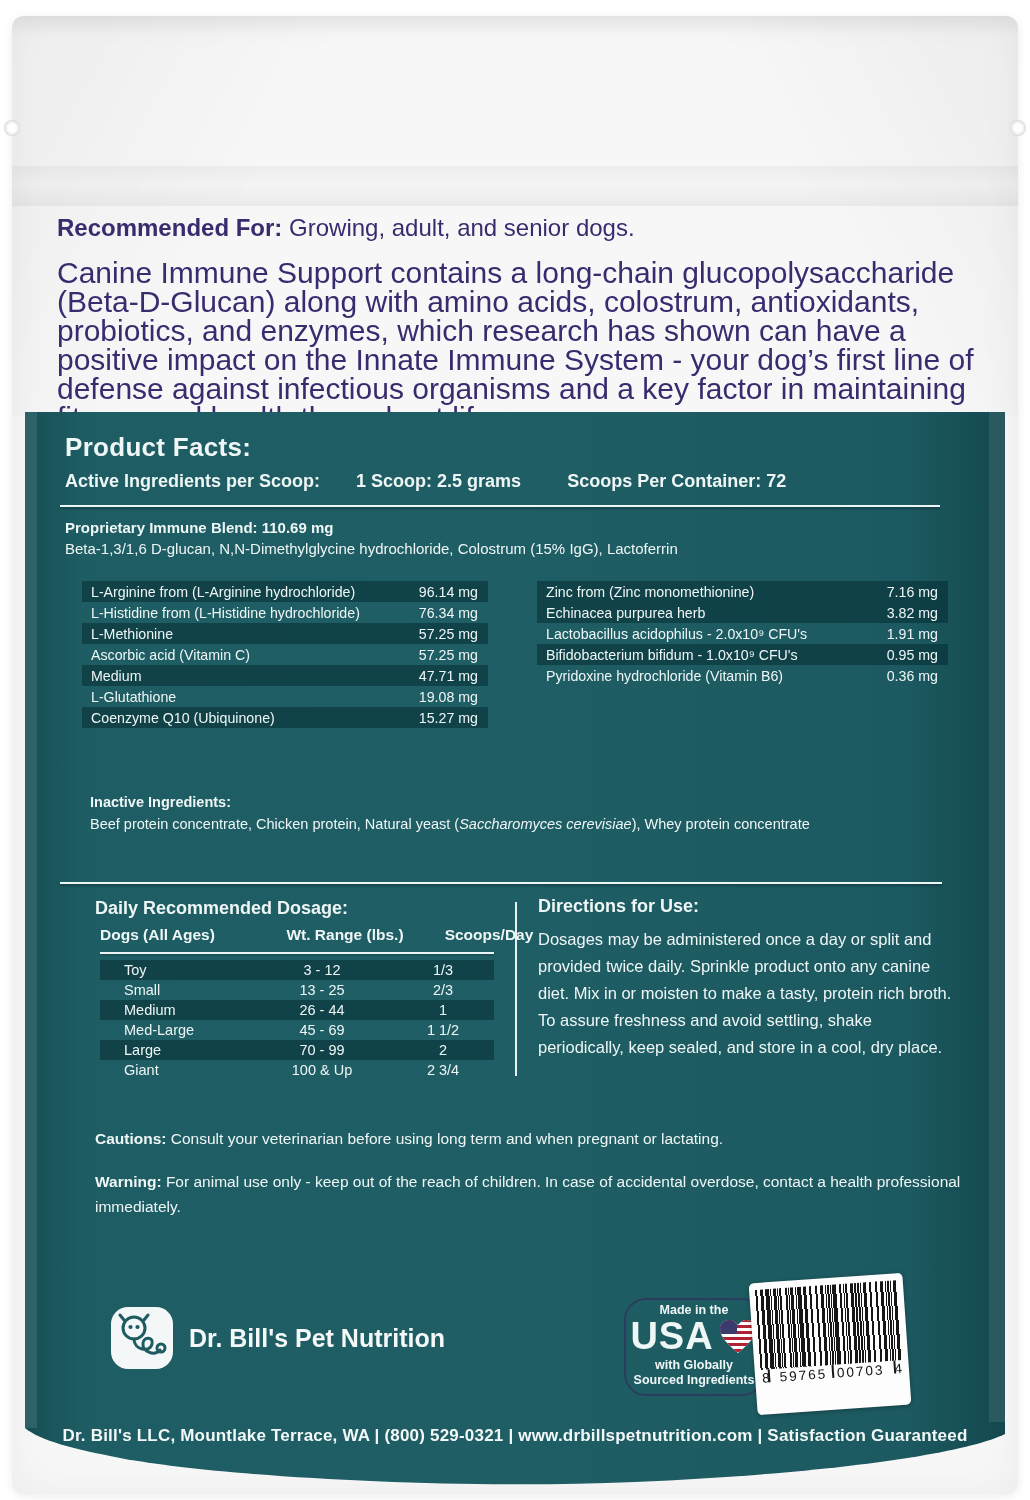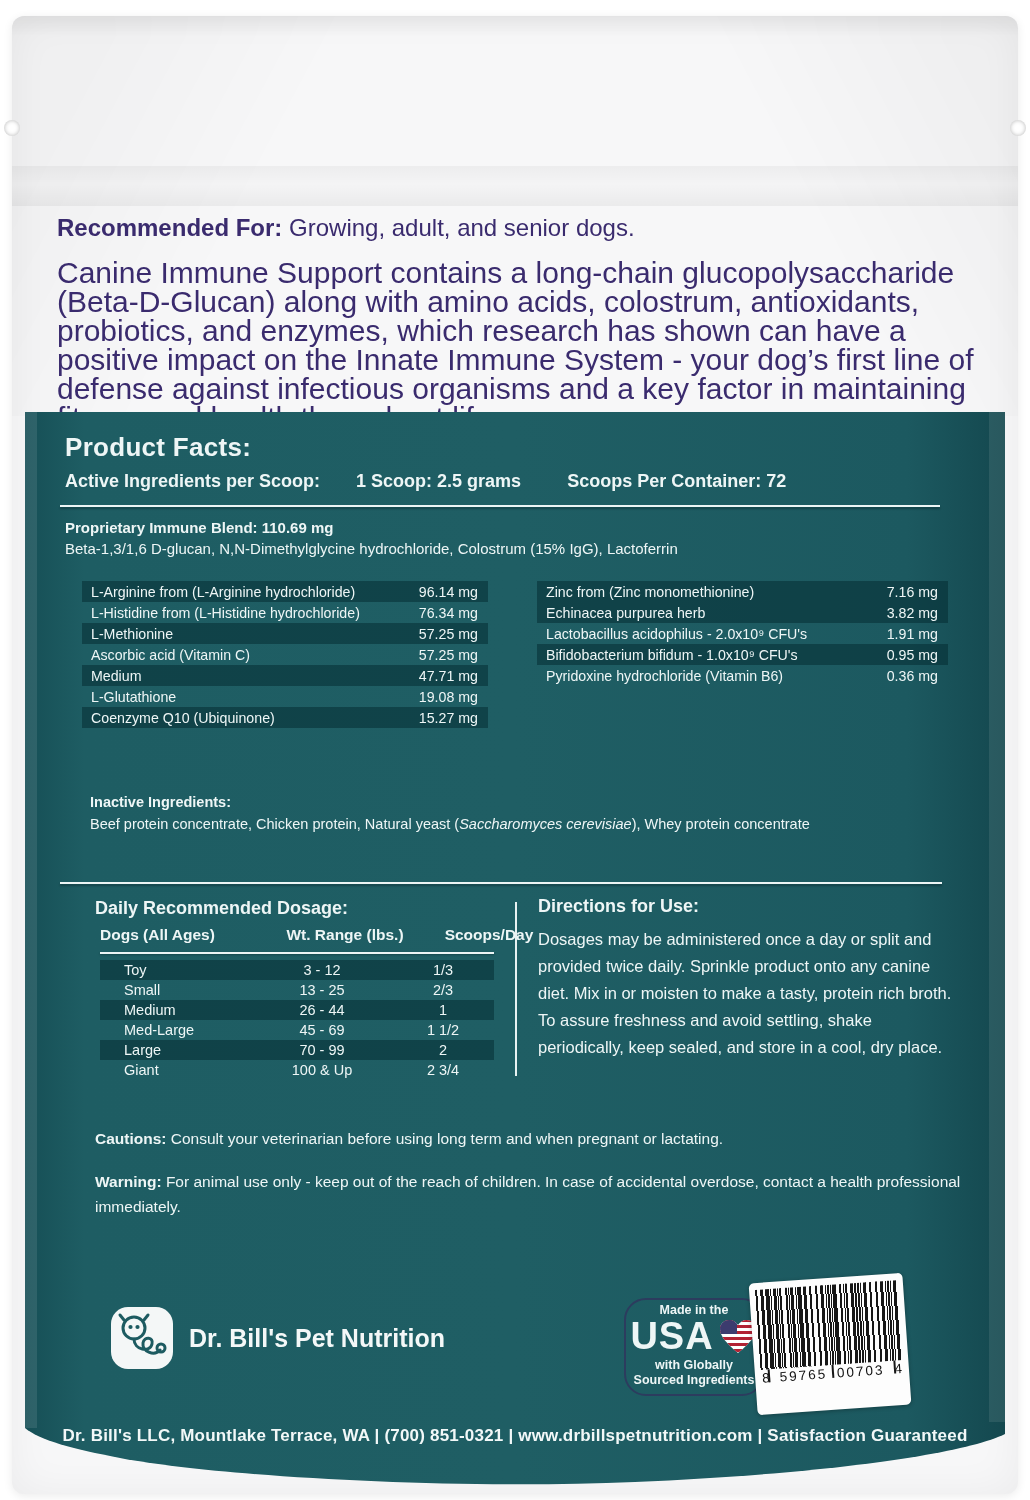--- a/index.html
+++ b/index.html
@@ -316,15 +316,15 @@
         <span class="bc-guard g3"></span>
       </div>
       <div class="bc-digits">
         <span>8</span>
         <span class="grp">59765</span>
         <span class="grp">00703</span>
         <span>4</span>
       </div>
     </div>
 
-    <div class="tc footer">Dr. Bill's LLC, Mountlake Terrace, WA | (700) 851-0321 | www.drbillspetnutrition.com | Satisfaction Guaranteed</div>
+    <div class="tc footer">Dr. Bill's LLC, Mountlake Terrace, WA | (800) 529-0321 | www.drbillspetnutrition.com | Satisfaction Guaranteed</div>
   </div>
 </div>
 
 </body></html>

